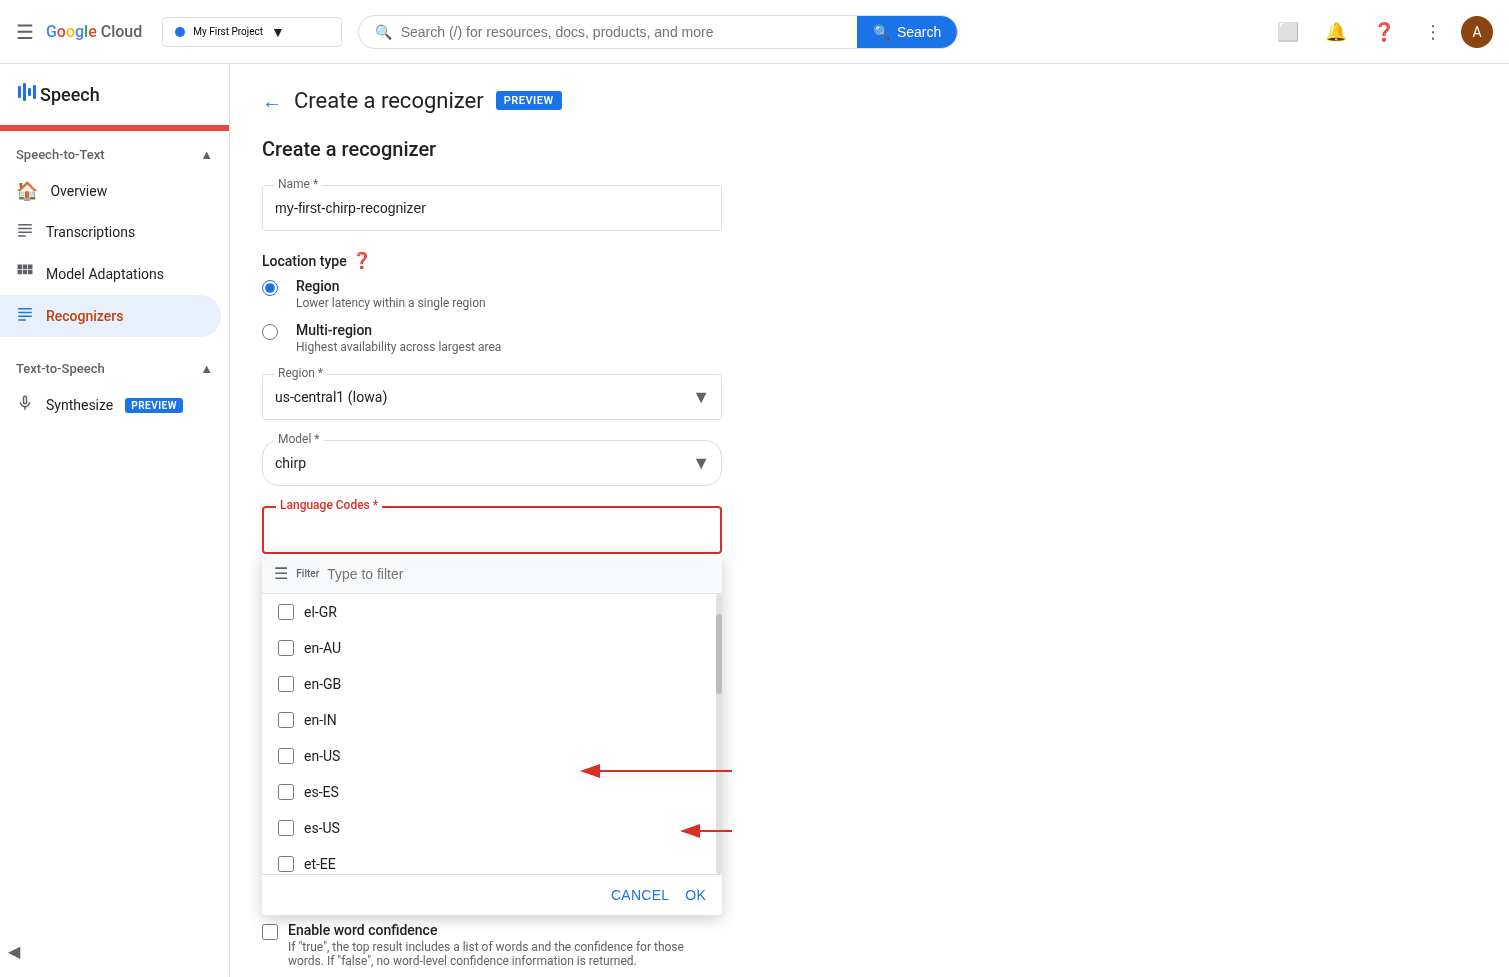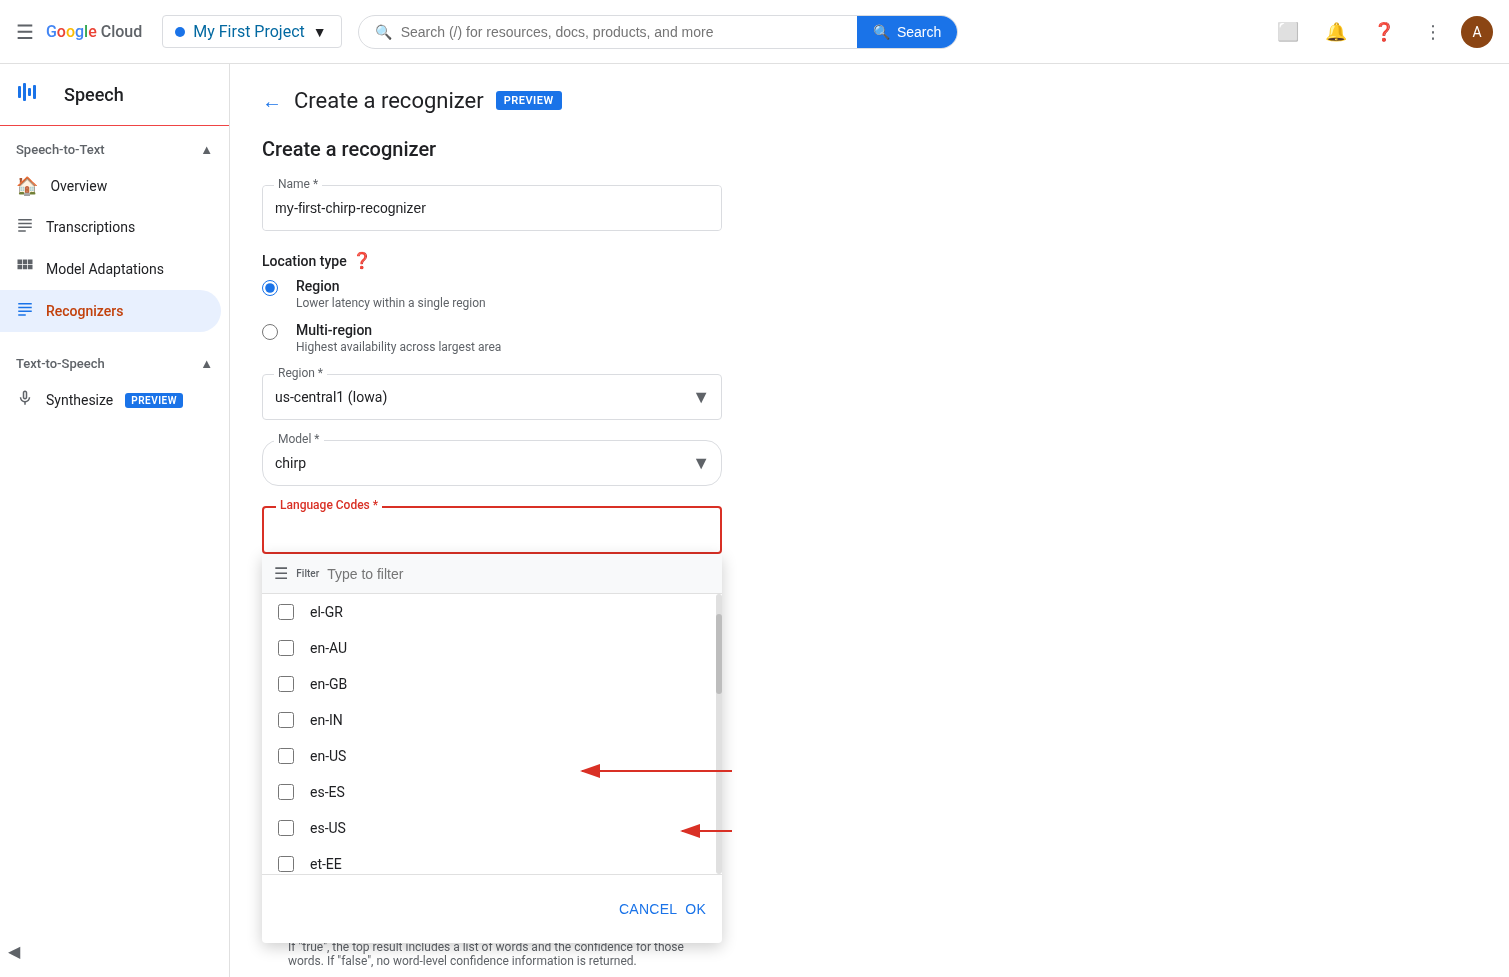--- a/index.html
+++ b/index.html
@@ -10,41 +10,41 @@
       display: flex; align-items: center; height: 64px; padding: 0 16px;
       border-bottom: 1px solid #e0e0e0; background: #fff; position: fixed; top: 0; left: 0; right: 0; z-index: 100;
     }
     .nav-menu-icon { color: #5f6368; cursor: pointer; font-size: 20px; margin-right: 12px; }
     .google-cloud-logo { display: flex; align-items: center; gap: 6px; margin-right: 20px; }
     .project-selector {
       display: flex; align-items: center; border: 1px solid #dadce0; border-radius: 4px;
       padding: 6px 12px; gap: 8px; cursor: pointer; margin-right: 16px; min-width: 180px;
     }
     .project-dot { width: 10px; height: 10px; background: #1a73e8; border-radius: 50%; }
-    .project-name { font-size: 16px; color: #0369a1; }
+    .project-name { font-size: 10px; color: #000000; }
     .search-bar {
       flex: 1; max-width: 600px; display: flex; align-items: center;
       border: 1px solid #dadce0; border-radius: 24px; padding: 8px 16px; gap: 8px;
     }
     .search-bar input { border: none; outline: none; flex: 1; font-size: 14px; color: #202124; background: transparent; }
     .search-btn {
       background: #1a73e8; color: #fff; border: none; border-radius: 0 24px 24px 0;
       padding: 8px 16px; cursor: pointer; font-size: 14px; margin: -8px -16px -8px 0;
       display: flex; align-items: center; gap: 6px;
     }
     .nav-icons { display: flex; align-items: center; gap: 8px; margin-left: auto; }
     .nav-icon-btn { width: 40px; height: 40px; border-radius: 50%; border: none; background: transparent; cursor: pointer; display: flex; align-items: center; justify-content: center; color: #5f6368; font-size: 18px; }
     .avatar { width: 32px; height: 32px; border-radius: 50%; background: #8b4513; display: flex; align-items: center; justify-content: center; color: #fff; font-size: 14px; }
 
     
     .sidebar {
       position: fixed; top: 64px; left: 0; width: 230px; bottom: 0;
       background: #fff; border-right: 1px solid #e0e0e0; overflow-y: auto; z-index: 50;
     }
-    .sidebar-app-header { display: flex; align-items: center; gap: 24px; padding: 16px; border-bottom: 1px solid #ef4444; }
+    .sidebar-app-header { display: flex; align-items: center; gap: 0; padding: 16px; border-bottom: 6px solid #ef4444; }
     .sidebar-app-icon { color: #1a73e8; font-size: 22px; }
     .sidebar-app-name { font-size: 18px; font-weight: 500; color: #202124; }
     .sidebar-section { padding: 8px 0; }
     .sidebar-section-header {
       display: flex; align-items: center; justify-content: space-between;
       padding: 8px 16px; font-size: 13px; color: #5f6368; font-weight: 500; cursor: pointer;
     }
     .sidebar-item {
       display: flex; align-items: center; gap: 12px; padding: 10px 16px;
       cursor: pointer; font-size: 14px; color: #202124; border-radius: 0 24px 24px 0; margin-right: 8px;
@@ -125,26 +125,26 @@
     }
     .filter-row {
       display: flex; align-items: center; gap: 8px; padding: 10px 12px;
       border-bottom: 1px solid #e0e0e0; background: #f8f9fa;
     }
     .filter-icon { color: #5f6368; font-size: 16px; }
     .filter-label { font-size: 10px; color: #5f6368; font-weight: 500; }
     .filter-input { border: none; outline: none; flex: 1; font-size: 14px; color: #9aa0a6; background: transparent; }
     .dropdown-list { overflow-y: auto; max-height: 280px; }
     .dropdown-item {
-      display: flex; align-items: center; gap: 16px; padding: 10px 16px;
+      display: flex; align-items: center; gap: 10px; padding: 10px 16px;
       cursor: pointer; font-size: 14px; color: #202124;
     }
     .dropdown-item input[type=checkbox] { width: 16px; height: 16px; cursor: pointer; }
     .dropdown-footer {
-      display: flex; justify-content: flex-end; gap: 8px; padding: 26px 16px;
+      display: flex; justify-content: flex-end; gap: 16px; padding: 12px 16px;
       border-top: 1px solid #e0e0e0;
     }
     .dropdown-btn-cancel {
       color: #1a73e8; background: none; border: none; font-size: 14px;
       font-weight: 500; cursor: pointer; letter-spacing: 0.25px;
     }
     .dropdown-btn-ok {
       color: #1a73e8; background: none; border: none; font-size: 14px;
       font-weight: 500; cursor: pointer; letter-spacing: 0.25px;
     }

